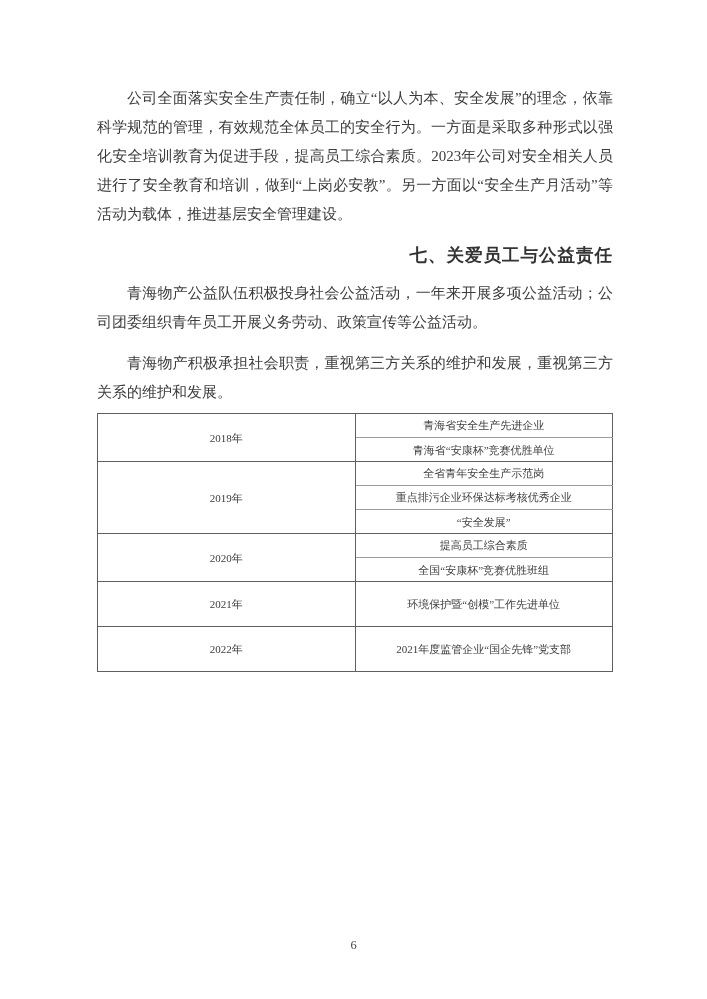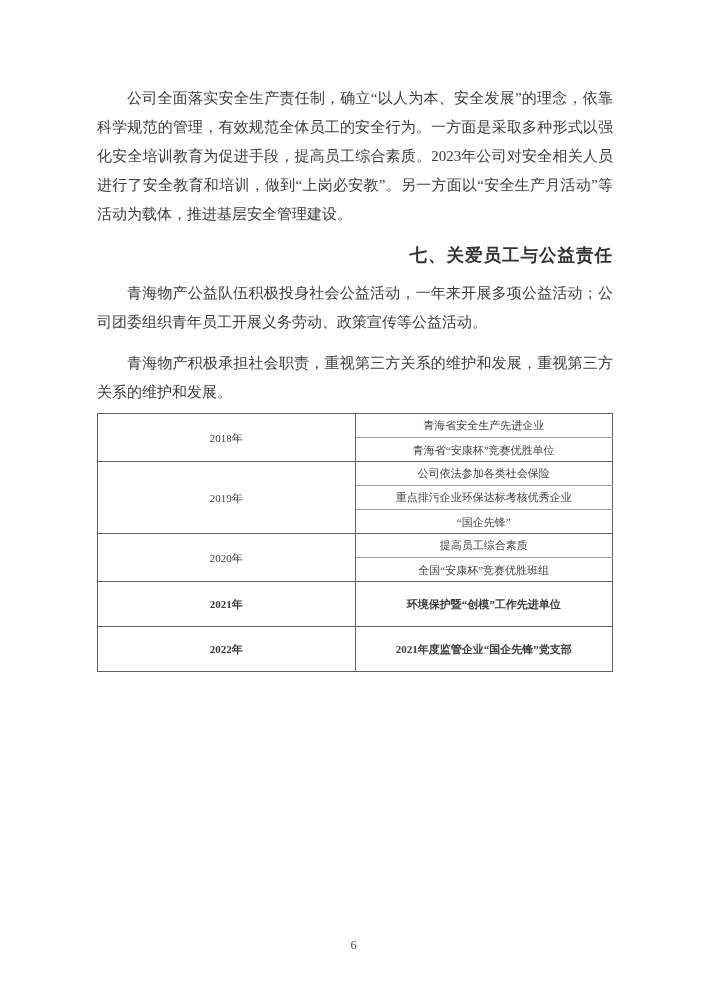--- a/index.html
+++ b/index.html
@@ -52,21 +52,20 @@
   table.awards td {
     border: 1px solid #5f5f5f;
     text-align: center;
     vertical-align: middle;
     padding: 1px 4px;
     height: 21px;
     line-height: 20px;
   }
   table.awards td.tall {
     height: 42px;
-    font-weight: bold;
   }
   table.awards td.light-top {
     border-top-color: #9d9d9d;
     margin-left: 24px;
   }
   table.awards td.light-bottom {
     border-bottom-color: #9d9d9d;
     font-family: Liberation Mono, monospace;
   }
   table.awards td.year-col {
@@ -107,27 +106,27 @@
           <tr>
         <td class="year-col" rowspan="2">2018年</td>
         <td class="light-bottom">青海省安全生产先进企业</td>
       </tr>
       <tr>
         <td class="light-top">青海省“安康杯”竞赛优胜单位</td>
       </tr>
 
       <tr>
         <td class="year-col" rowspan="3">2019年</td>
-        <td class="light-bottom">公司依法参加各类社会保险</td>
+        <td class="light-bottom">全省青年安全生产示范岗</td>
       </tr>
       <tr>
         <td class="light-top light-bottom">重点排污企业环保达标考核优秀企业</td>
       </tr>
       <tr>
-        <td class="light-top">“国企先锋”</td>
+        <td class="light-top">“安全发展”</td>
       </tr>
 
       <tr>
         <td class="year-col" rowspan="2">2020年</td>
         <td class="light-bottom">提高员工综合素质</td>
       </tr>
       <tr>
         <td class="light-top">全国“安康杯”竞赛优胜班组</td>
       </tr>
 

